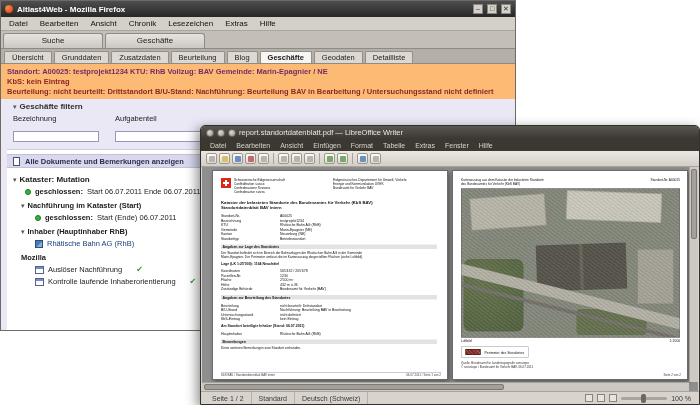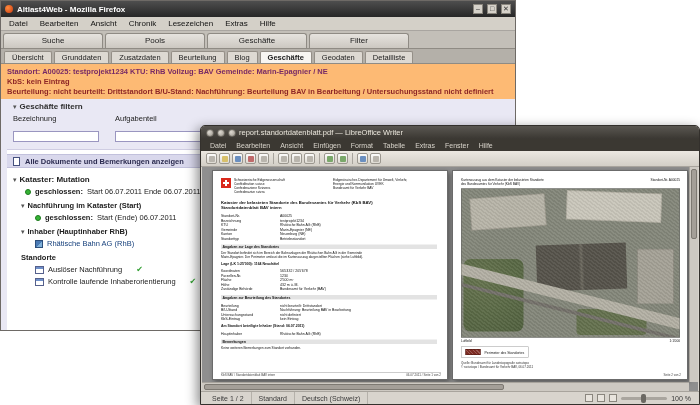--- a/index.html
+++ b/index.html
@@ -134,23 +134,21 @@
     <span class="mitem">Datei</span>
     <span class="mitem">Bearbeiten</span>
     <span class="mitem">Ansicht</span>
     <span class="mitem">Chronik</span>
     <span class="mitem">Lesezeichen</span>
     <span class="mitem">Extras</span>
     <span class="mitem">Hilfe</span>
   </div>
   <div class="ff-tabs">
     <div class="ftab">Suche</div>
-    <div class="ftab">Pools</div>
     <div class="ftab">Geschäfte</div>
-    <div class="ftab">Filter</div>
   </div>
   <div class="ff-subtabs">
     <div class="stab">Übersicht</div>
     <div class="stab">Grunddaten</div>
     <div class="stab">Zusatzdaten</div>
     <div class="stab">Beurteilung</div>
     <div class="stab">Blog</div>
     <div class="stab active">Geschäfte</div>
     <div class="stab">Geodaten</div>
     <div class="stab">Detailliste</div>
@@ -189,21 +187,21 @@
       <div class="krow krow2">
         <span class="dot"></span>
         <span class="bold">geschlossen:</span>
         <span>Start (Ende)  06.07.2011</span>
       </div>
       <div class="ksub"><span class="arr">▾</span><span>Inhaber (Hauptinhaber RhB)</span></div>
       <div class="krow krow2">
         <span class="comp-ic"></span>
         <span class="company">Rhätische Bahn AG (RhB)</span>
       </div>
-      <div class="ksub"><span>Standorte</span></div>
+      <div class="ksub"><span>Mozilla</span></div>
       <div class="krow krow2">
         <span class="task-ic"></span>
         <span>Auslöser Nachführung</span>
         <span class="check">✔</span>
       </div>
       <div class="krow krow2">
         <span class="task-ic"></span>
         <span>Kontrolle laufende Inhaberorientierung</span>
         <span class="check">✔</span>
       </div>

